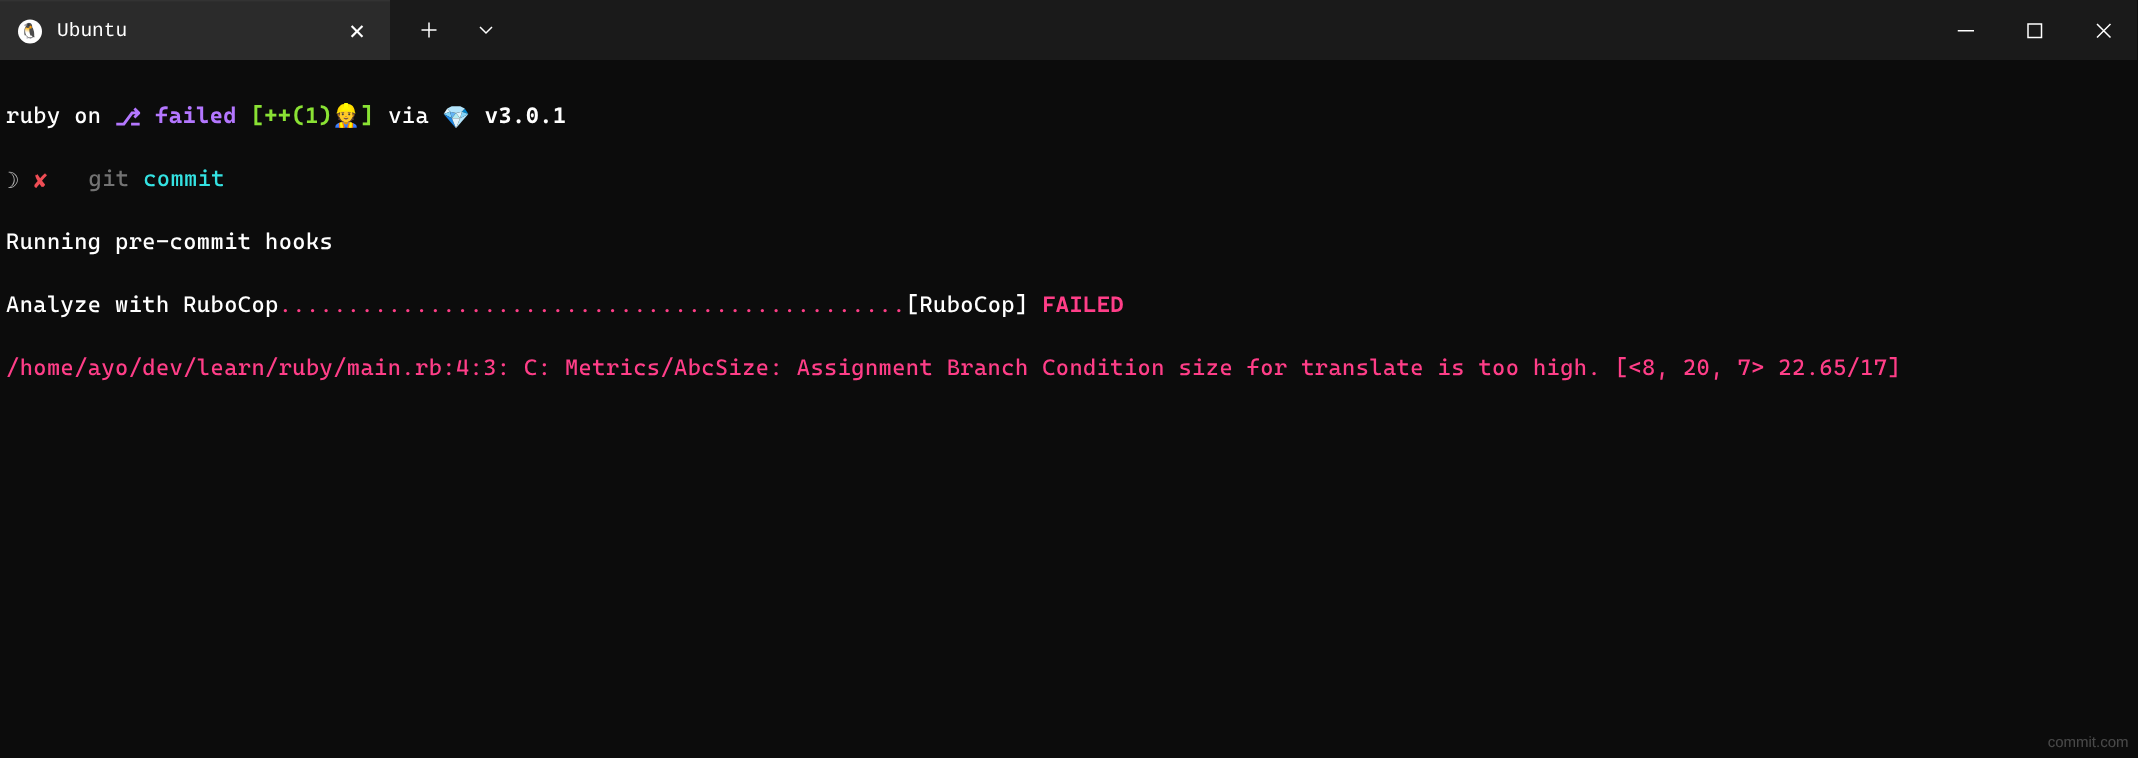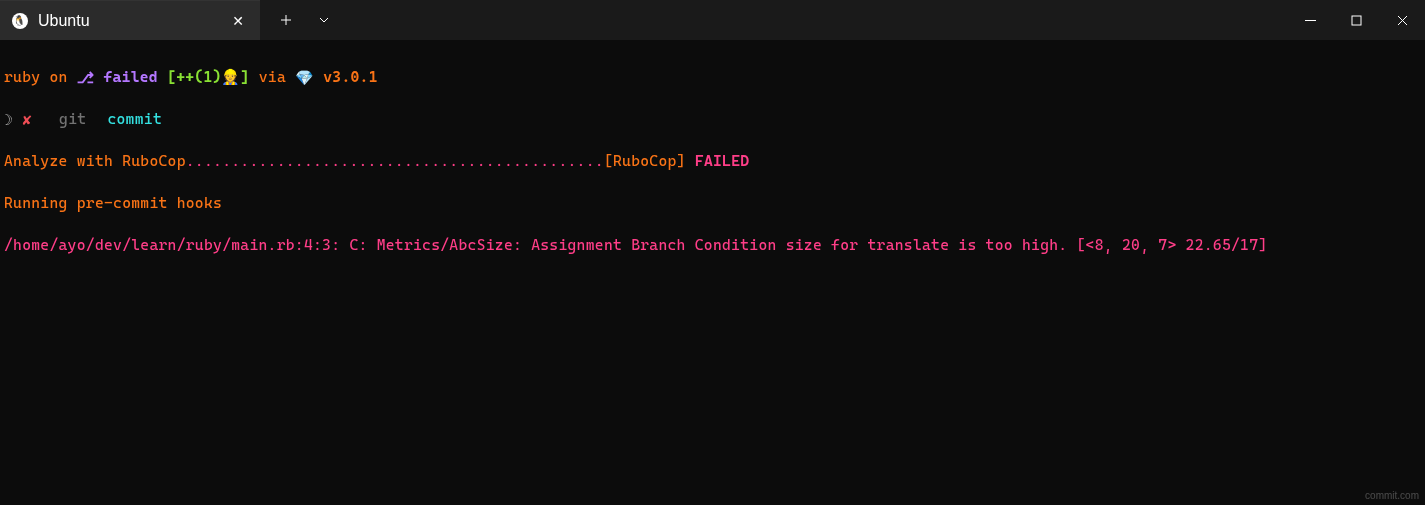--- a/index.html
+++ b/index.html
@@ -36,22 +36,22 @@
       background: #fff;
       border-radius: 50%;
       display: flex;
       align-items: center;
       justify-content: center;
       font-size: 10px;
       color: #000;
     }
     .tab-title {
       color: #fff;
-      font-family: Liberation Sans, sans-serif;
-      font-size: 16px;
+      font-family: Liberation Mono, monospace;
+      font-size: 13px;
       flex: 1;
     }
     .tab-close {
       color: #fff;
       font-size: 14px;
       width: 20px; height: 20px;
       display: flex; align-items: center; justify-content: center;
       font-family: sans-serif;
     }
     .titlebar-actions-left {
@@ -82,25 +82,25 @@
       color: #fff;
       font-family: 'Segoe UI', sans-serif;
     }
     .win-btn svg { stroke: #fff; fill: none; }
     .terminal {
       padding: 6px 4px;
       line-height: 21px;
       letter-spacing: 0.3px;
       white-space: pre;
     }
-    .c-white  { color: #f97316; }
+    .c-white  { color: #ffffff; }
     .c-gray   { color: #b4b4b4; }
     .c-purple { color: #b477ff; }
     .c-green  { color: #8ae234; }
-    .c-cyan   { color: #34e2e2; margin-left: 12px; }
+    .c-cyan   { color: #34e2e2; }
     .c-red    { color: #ef4d55; }
     .c-pink   { color: #ff3e88; }
     .c-magenta{ color: #737373; }
     .b { font-weight: bold; }
     .sigil { display:inline-block; transform: translateY(1px); }
     .term-line { display:block; }
     .watermark {
       position: absolute;
       right: 6px;
       bottom: 4px;
@@ -146,22 +146,22 @@
       <svg width="11" height="11" viewBox="0 0 11 11">
           <path d="M1 1l9 9M10 1l-9 9" stroke="#fff"></path>
         </svg>
     </div>
   </div>
 </div>
 
 <div class="terminal">
 <span class="term-line"><span class="c-white">ruby</span> <span class="c-white">on</span> <span class="c-purple b sigil">⎇</span> <span class="c-purple b">failed</span> <span class="c-green b">[++(1)👷]</span> <span class="c-white">via</span> <span class="sigil">💎</span> <span class="c-white b">v3.0.1</span></span>
 <span class="term-line"><span class="c-gray sigil">☽</span> <span class="c-red b sigil">✘</span>   <span class="c-magenta">git</span> <span class="c-cyan">commit</span></span>
+<span class="term-line c-white">Running pre-commit hooks</span>
 <span class="term-line"><span class="c-white">Analyze with RuboCop</span><span class="c-pink">..............................................</span><span class="c-white">[RuboCop]</span> <span class="c-pink b">FAILED</span></span>
-<span class="term-line c-white">Running pre-commit hooks</span>
 <span class="term-line c-pink">/home/ayo/dev/learn/ruby/main.rb:4:3: C: Metrics/AbcSize: Assignment Branch Condition size for translate is too high. [&lt;8, 20, 7&gt; 22.65/17]</span>
 <span class="term-line"> </span>
 <span class="term-line"> </span>
 
 
 </div>
 
 <div class="watermark">commit.com</div>
 
 </body></html>

